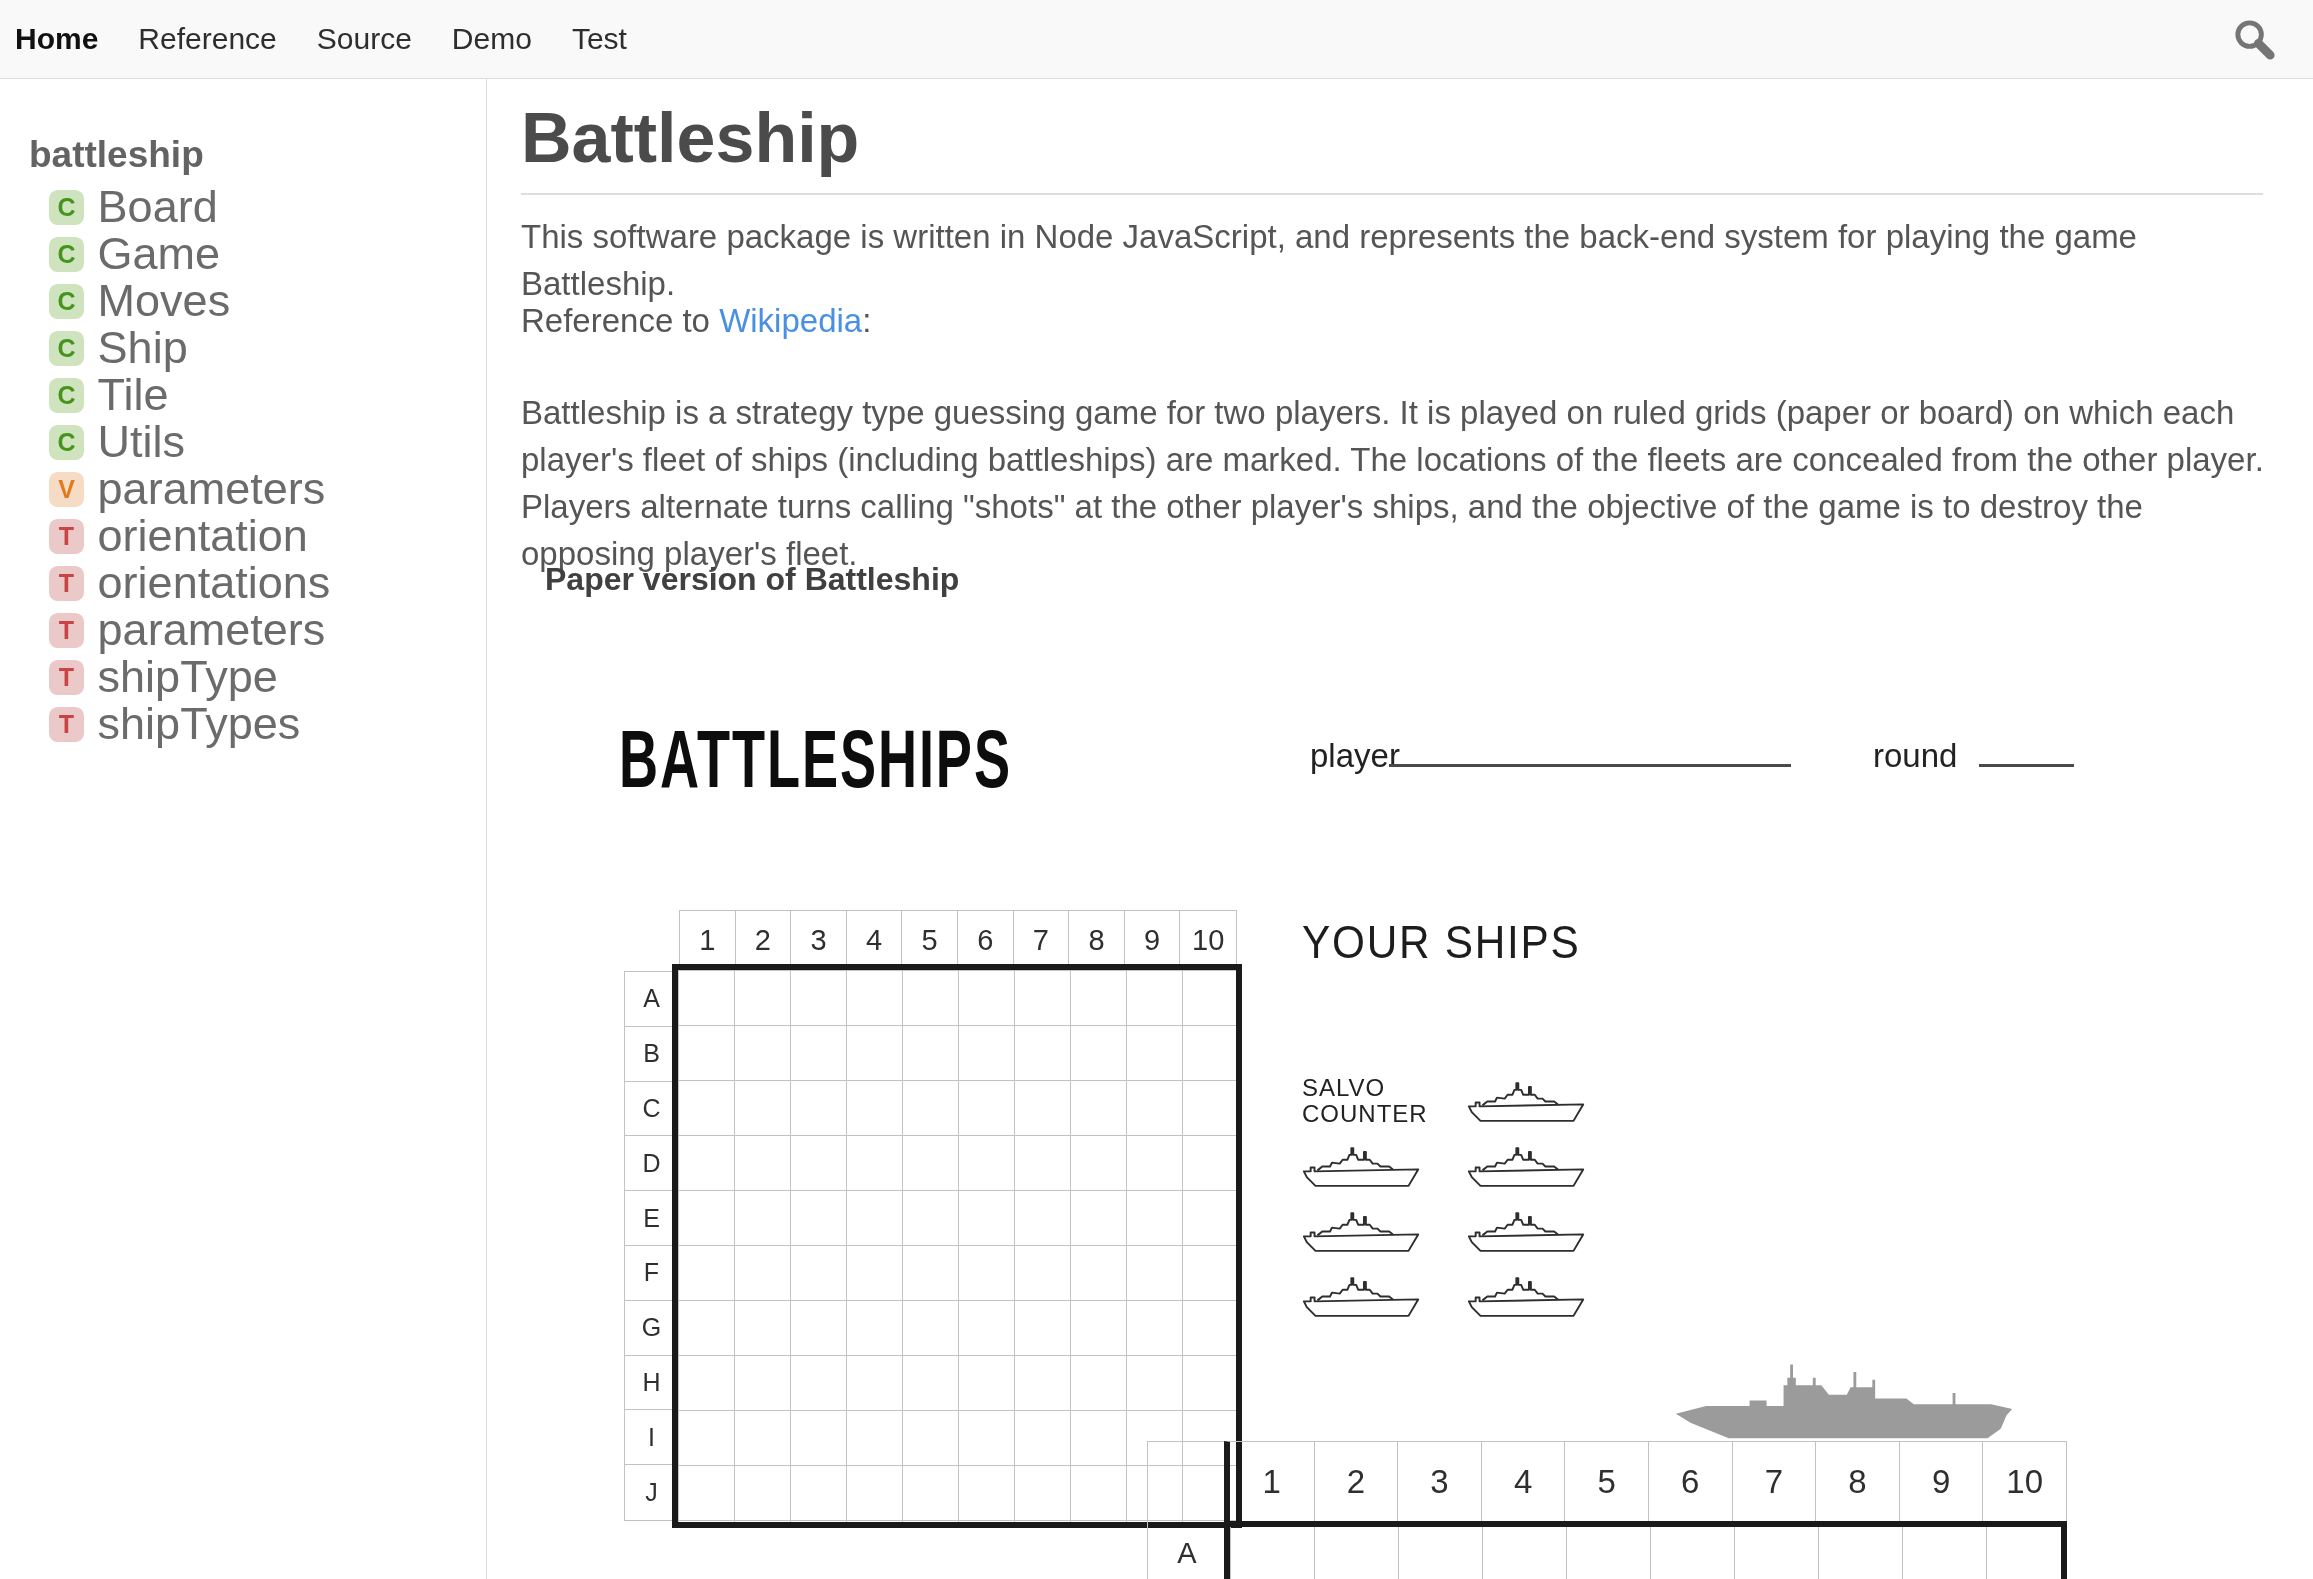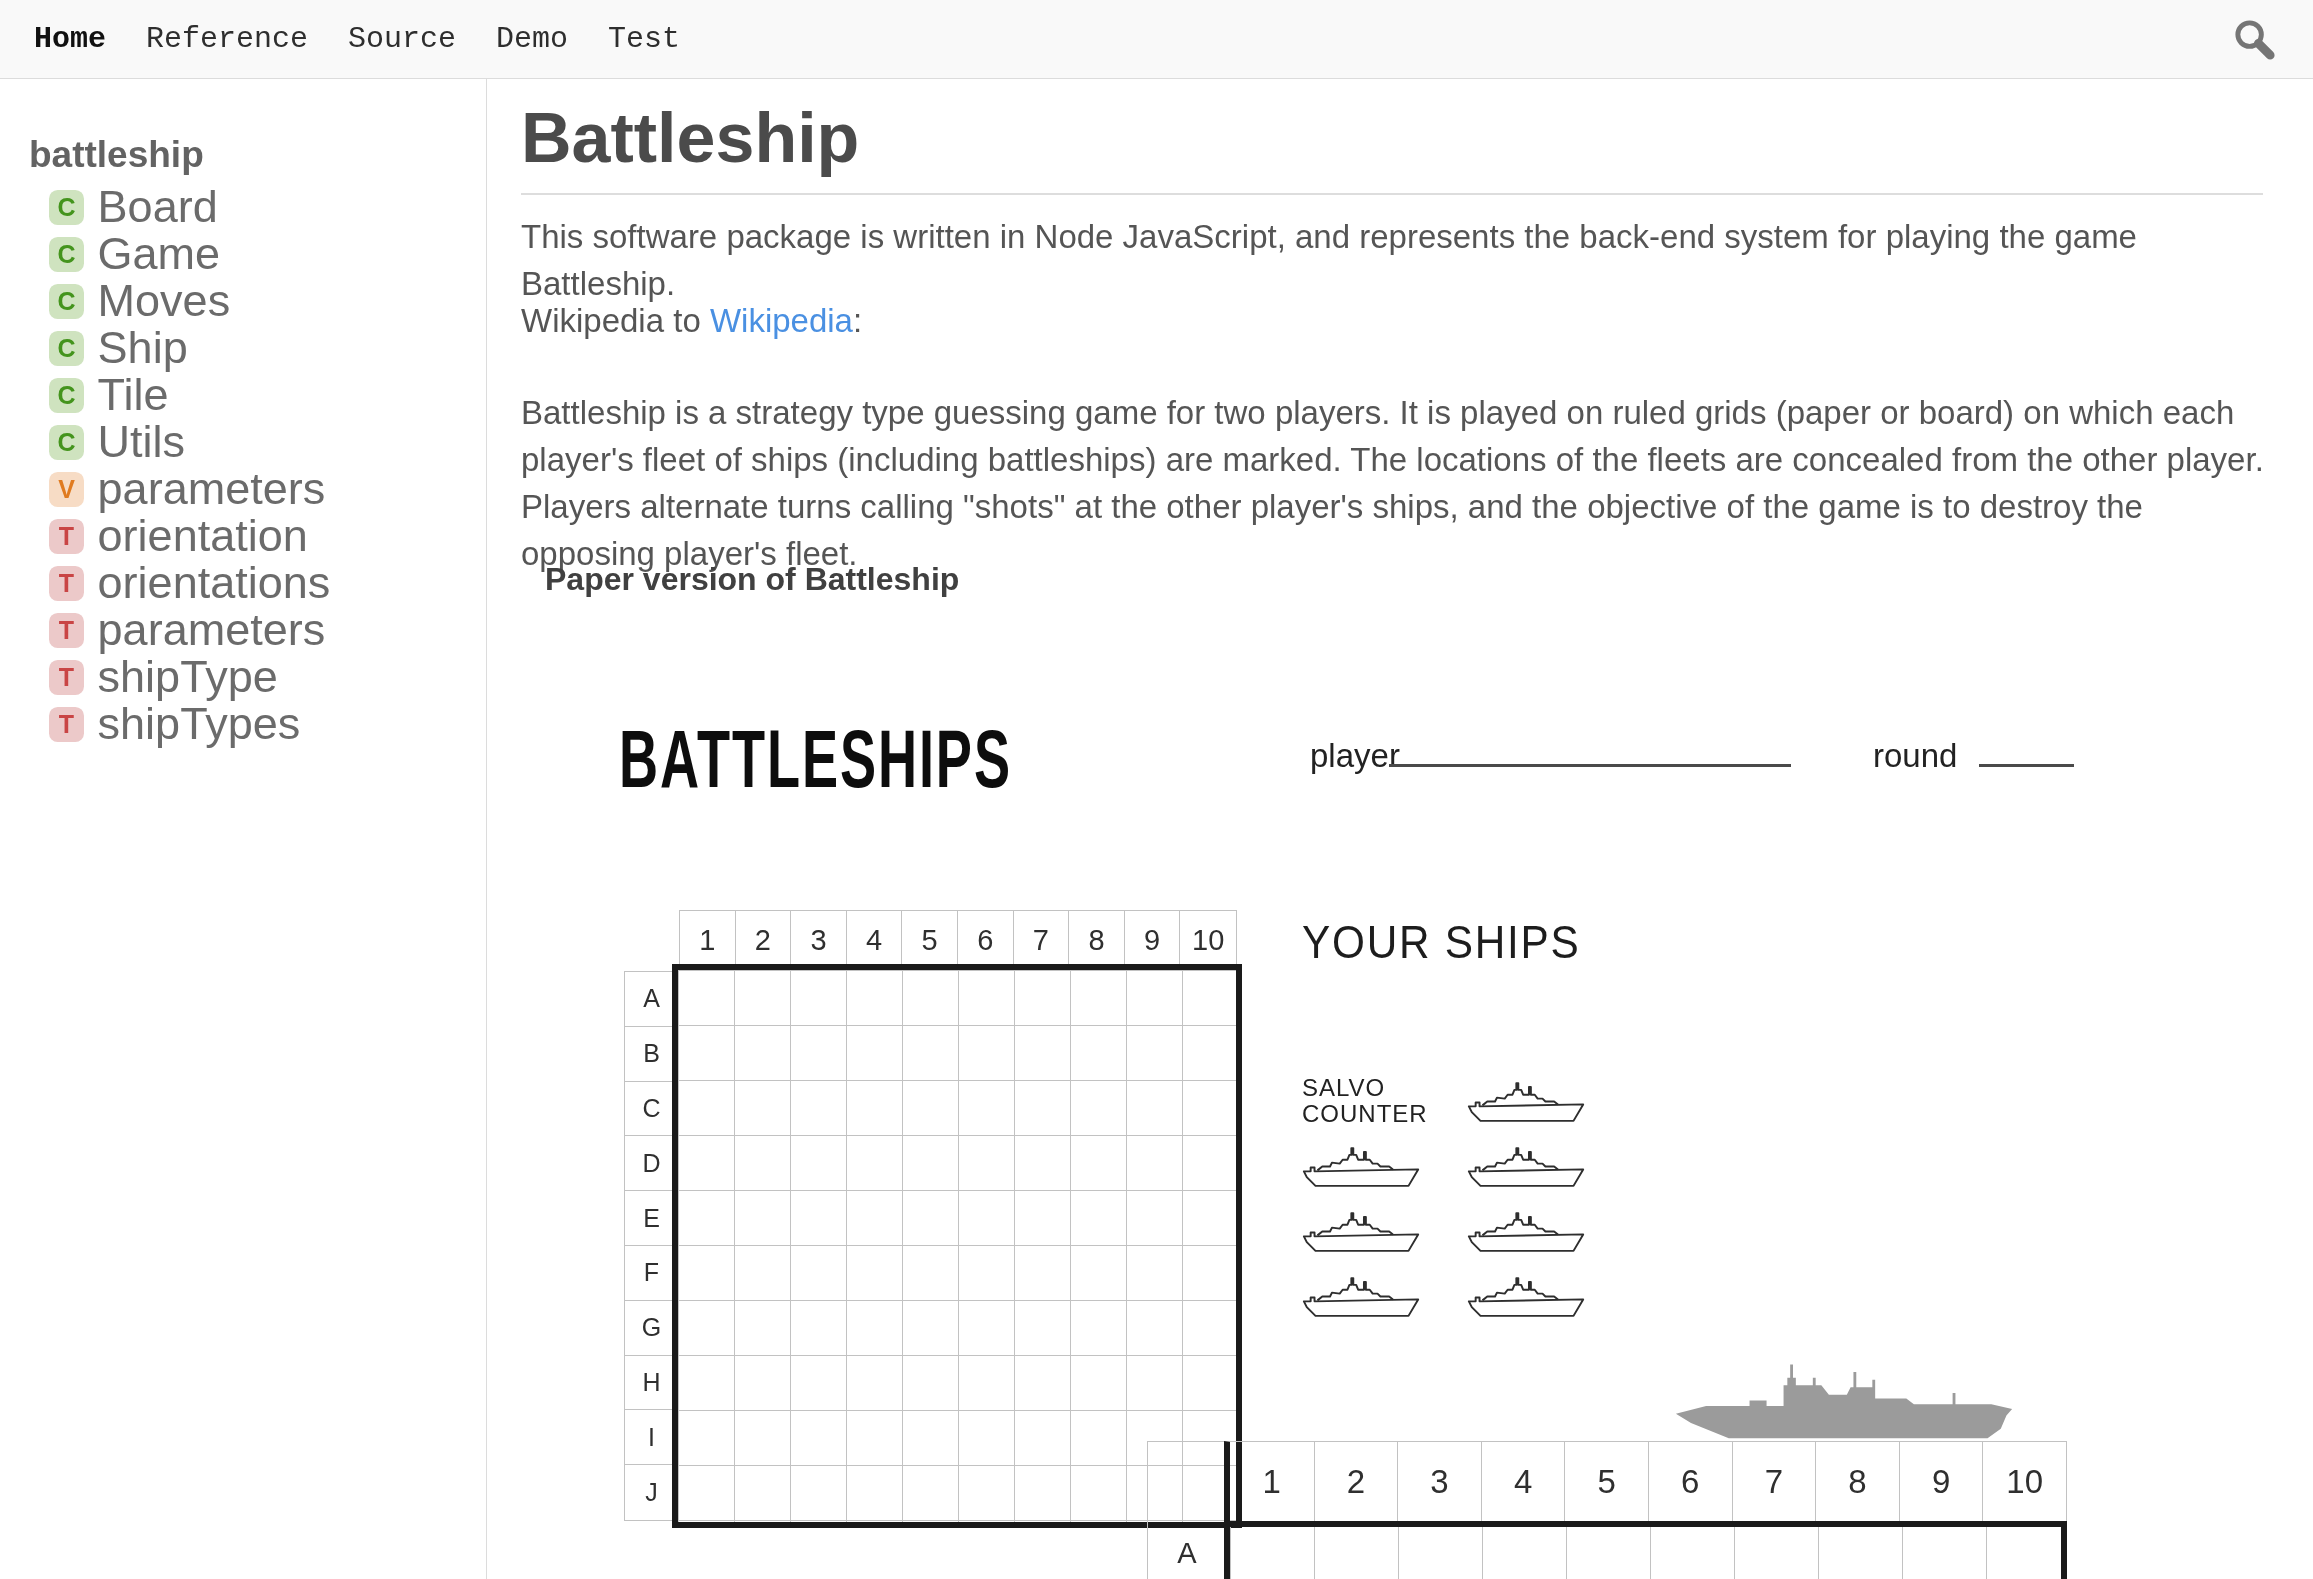--- a/index.html
+++ b/index.html
@@ -3,21 +3,21 @@
 <meta charset="utf-8">
 <style>
   * { margin:0; padding:0; box-sizing:border-box; }
   html,body { width:2313px; height:1580px; background:#ffffff;
     font-family:"Liberation Sans", sans-serif; overflow:hidden; }
 
   
   .topbar { position:absolute; left:0; top:0; width:2313px; height:79px;
     background:var(--header-bg); border-bottom:1.9px solid var(--divider);
     display:flex; align-items:center; z-index:5; }
-  .nav-list { display:flex; list-style:none; padding-left:34px;font-family:Liberation Mono, monospace; }
+  .nav-list { display:flex; list-style:none; padding-left:15px; }
   .nav-list li { font-size:30px; color:var(--nav-text); margin-right:40px;
     cursor:pointer; white-space:nowrap; }
   .nav-list li.active { font-weight:700; color:var(--nav-active); }
   .search-btn { position:absolute; right:35px; top:15.5px; width:47px; height:47px;
     background:none; border:none; cursor:pointer; }
 
   
   .sidebar { position:absolute; left:0; top:79px; width:487px; height:1501px;
     background:#ffffff; border-right:1.9px solid var(--divider); padding-top:54px; }
   .side-title { margin-left:29px; font-size:37px; font-weight:700;
@@ -204,21 +204,21 @@
       </li>
   </ul>
 </aside>
 
 <main class="main">
   <h1 class="page-title">Battleship</h1>
   <div class="title-rule"></div>
 
   <p class="para p1">This software package is written in Node JavaScript, and represents the back-end system for playing the game Battleship.</p>
 
-  <p class="para p2"><span>Wikipedia to </span><a class="wiki-link">Wikipedia</a><span>:</span></p>
+  <p class="para p2"><span>Reference to </span><a class="wiki-link">Wikipedia</a><span>:</span></p>
 
   <p class="para pquote">Battleship is a strategy type guessing game for two players. It is played on ruled grids (paper or board) on which each player's fleet of ships (including battleships) are marked. The locations of the fleets are concealed from the other player. Players alternate turns calling "shots" at the other player's ships, and the objective of the game is to destroy the opposing player's fleet.</p>
 
   <p class="para pcaption">Paper version of Battleship</p>
 
   <div class="sheet">
     <div class="sheet-logo">BATTLESHIPS</div>
 
     <div class="player-label">player</div>
     <div class="player-line"></div>

